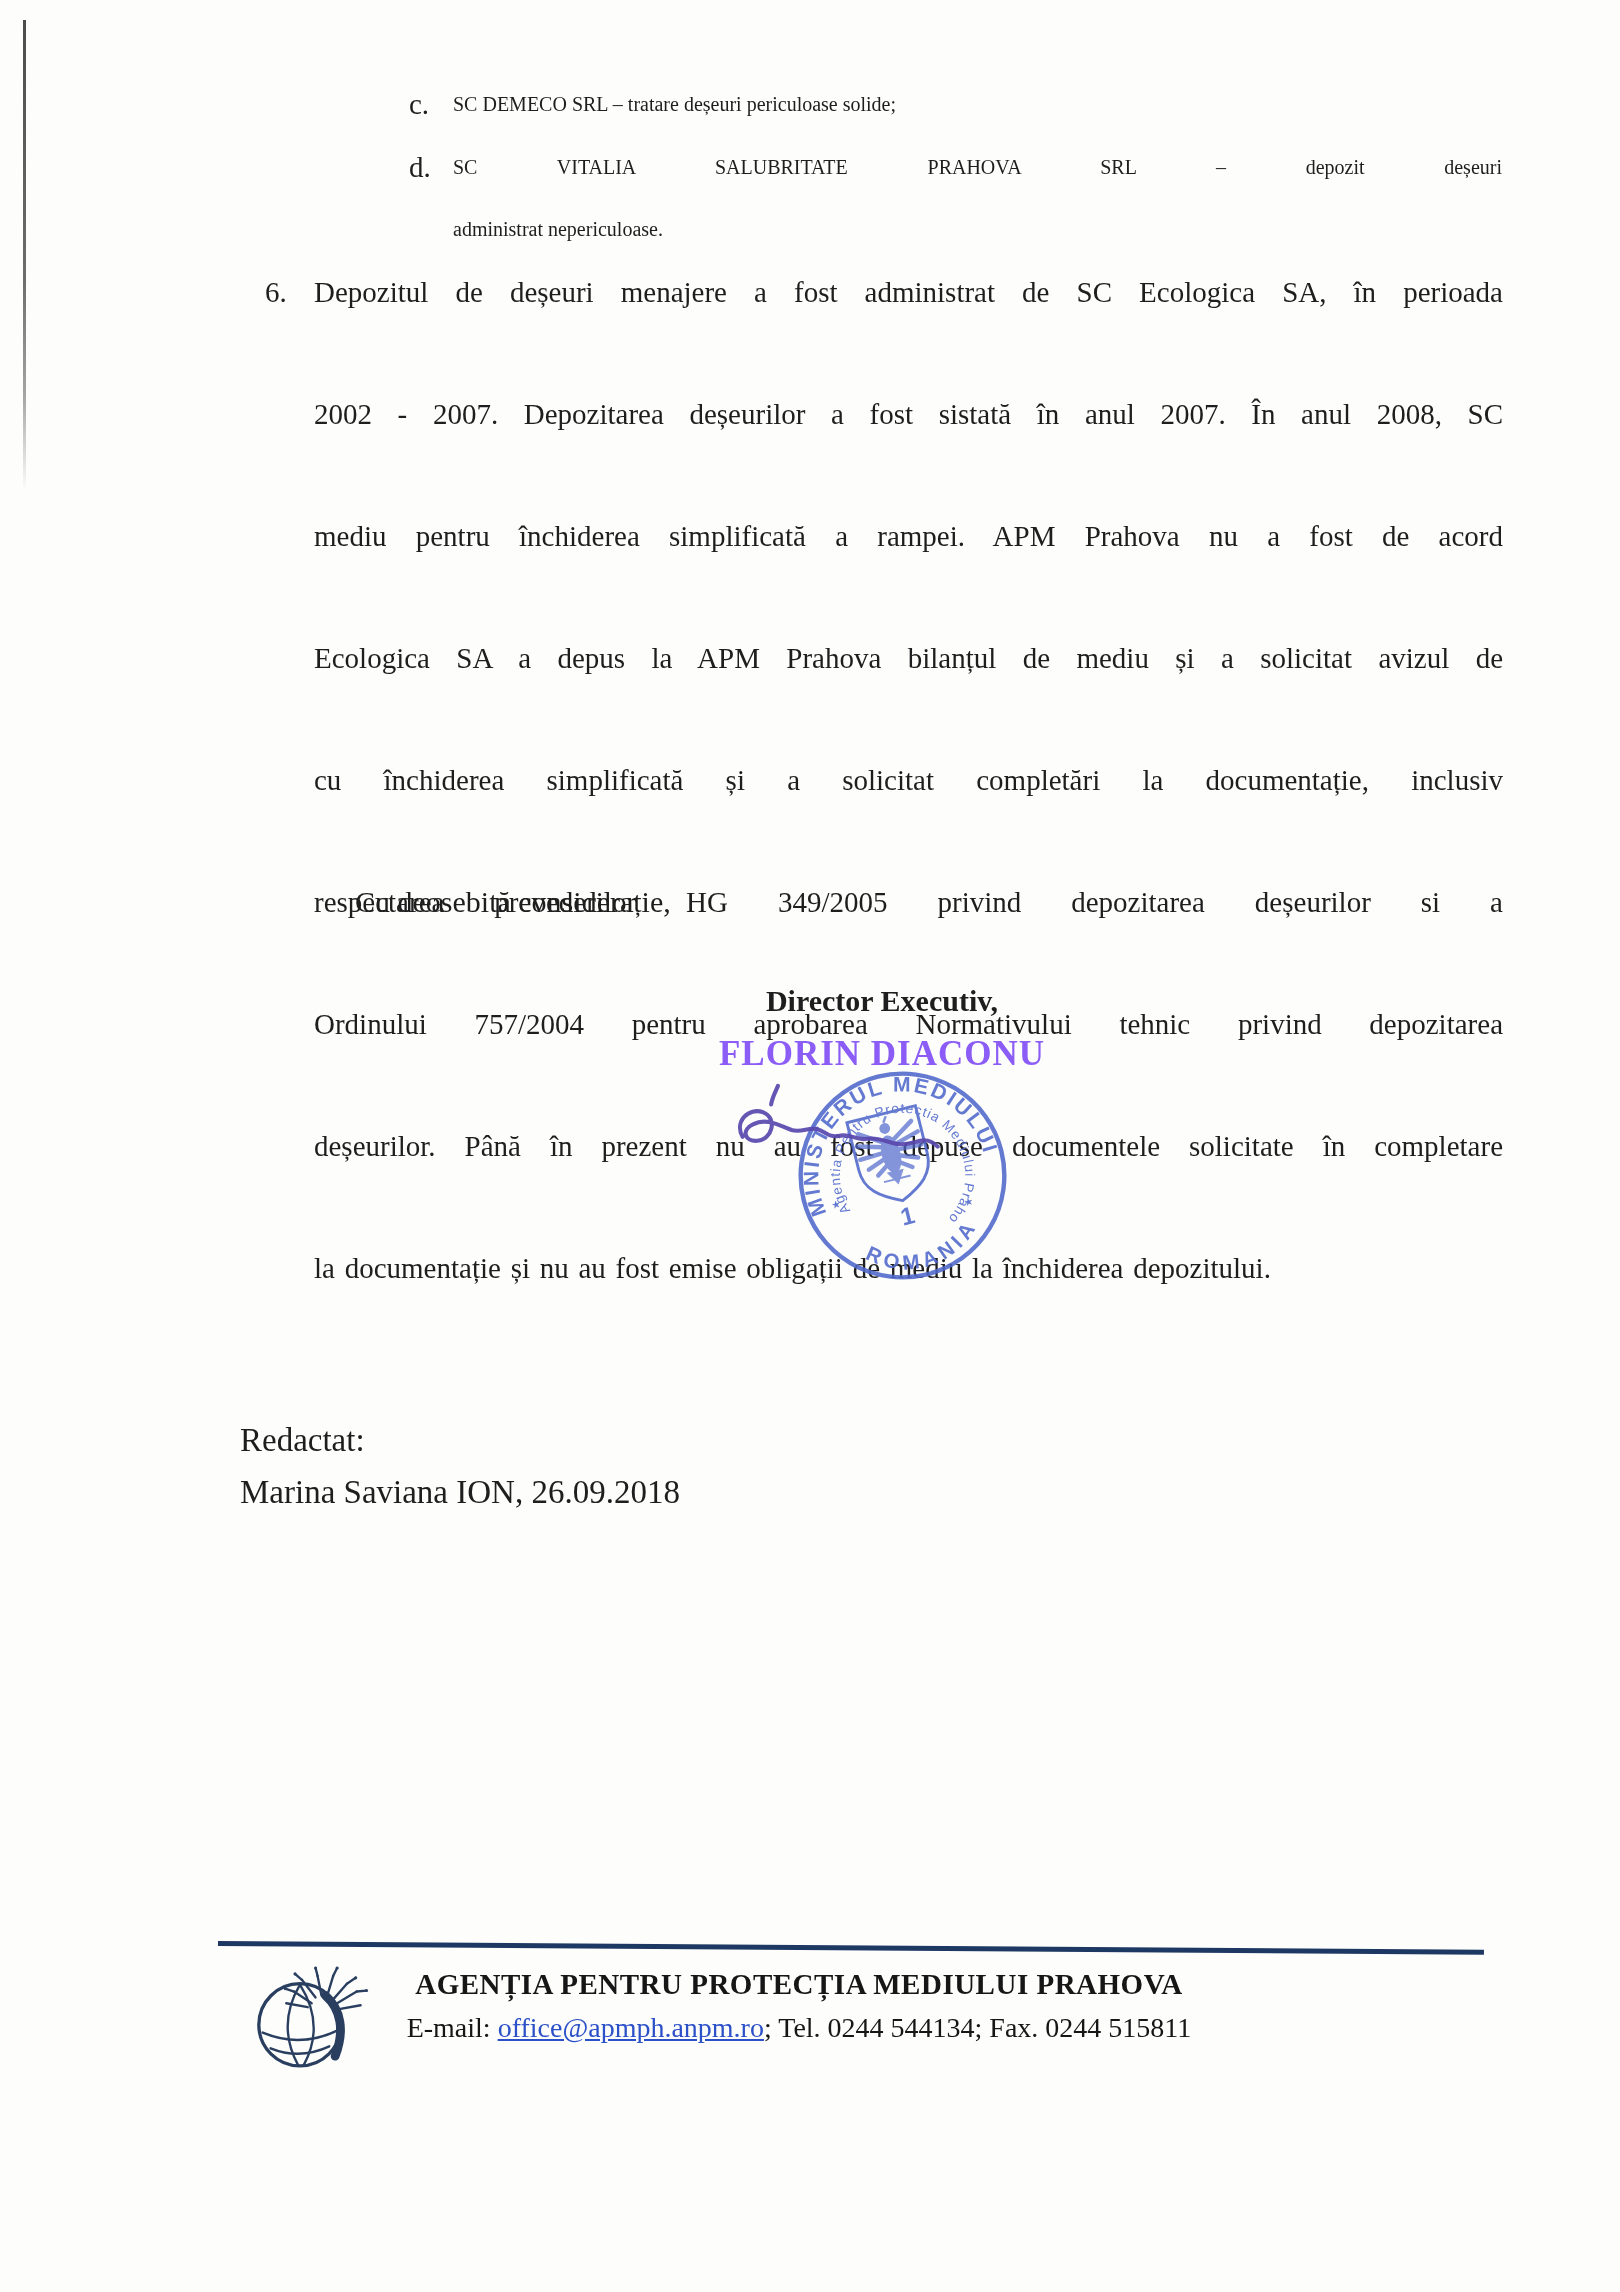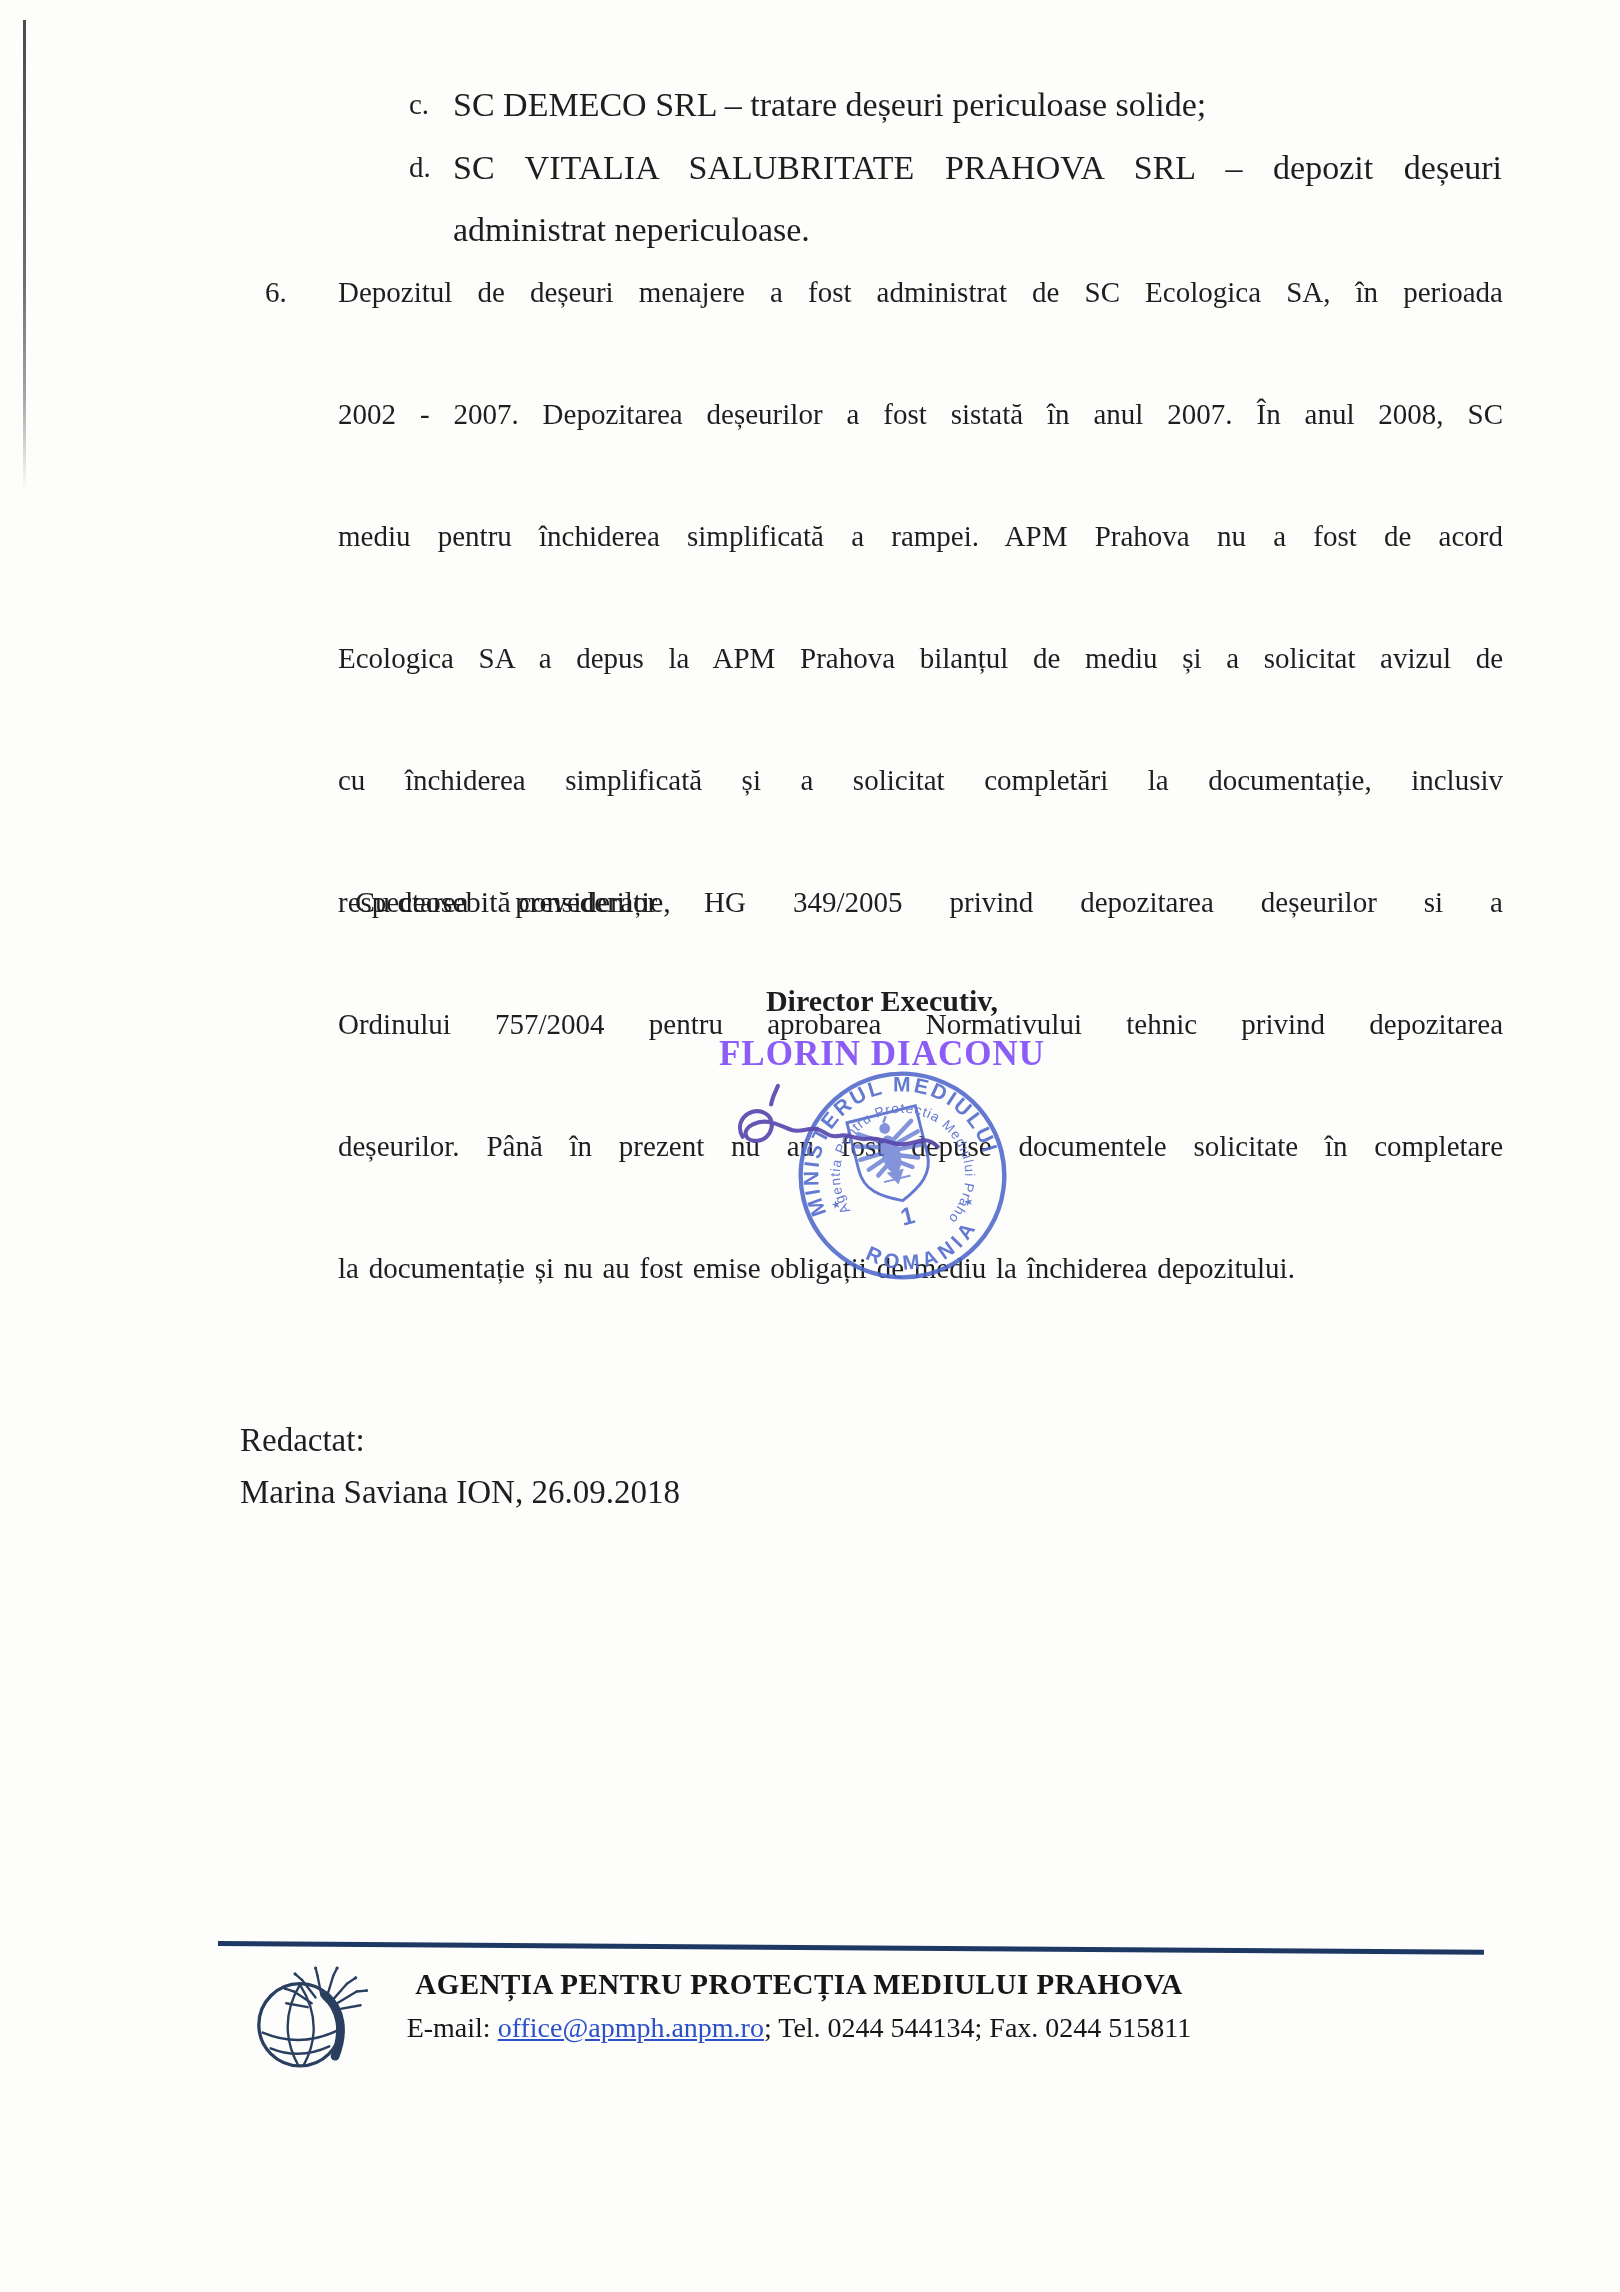--- a/index.html
+++ b/index.html
@@ -3,26 +3,26 @@
 <meta charset="utf-8">
 <style>
   html,body { margin:0; padding:0; background:#e8e8e8; }
   .page {
     position:relative; width:1620px; height:2293px; margin:0 auto;
     background:#fdfdfc; overflow:hidden;
     font-family:"Liberation Serif","DejaVu Serif",serif;
     color:#1e1e1e;
   }
   .abs { position:absolute; }
-  .txt { font-size:34px; line-height:61px; white-space:nowrap; }
+  .txt { font-size:20px; line-height:61px; white-space:nowrap; }
   .marker { font-size:29px; line-height:61px; }
   .just { white-space:normal; text-align:justify; }
   .just::after { content:""; display:inline-block; width:100%; height:0; }
   .para { width:1189px; }
-  .para .pline { font-size:29px; line-height:61px;margin-left:24px; }
+  .para .pline { font-size:29px; line-height:61px; }
   .stretch { word-spacing:2.5px; }
   .closing { font-size:30px; }
   .sigblock { width:412px; text-align:center; }
   .sigtitle { font-size:30px; font-weight:bold; line-height:43px; }
   .signame  { font-size:35px; font-weight:bold; line-height:43px; letter-spacing:1px; color:#8b5cf6; }
   .small { font-size:33px; line-height:43px; }
   .footer-text { width:1010px; text-align:center; color:#161616; }
   .footer-text .f1 { font-size:29px; font-weight:bold; line-height:43px; letter-spacing:0.5px;margin-top:10px; }
   .footer-text .f2, .footer-text .f3 { font-size:28px; line-height:43px; }
   .footer-rule { width:1266px; height:4.9px; background:#1d3862; transform:rotate(.4deg); transform-origin:left top; }

